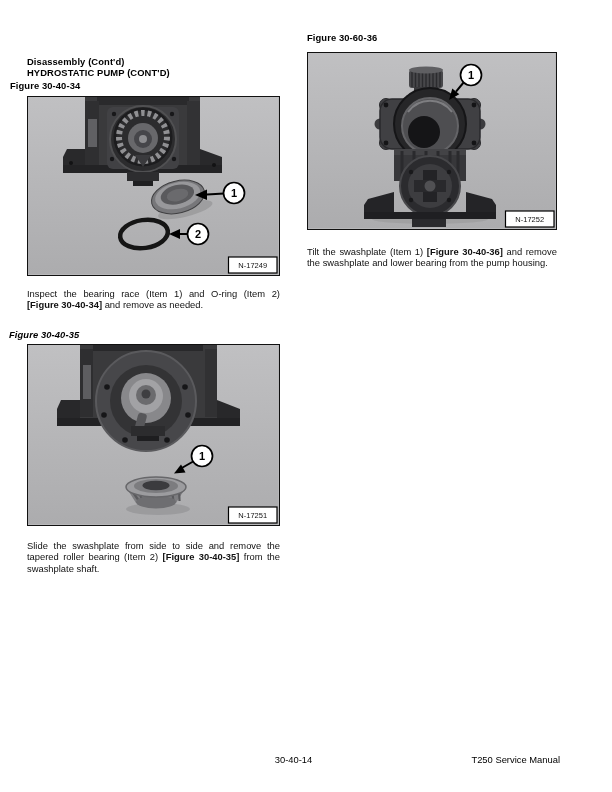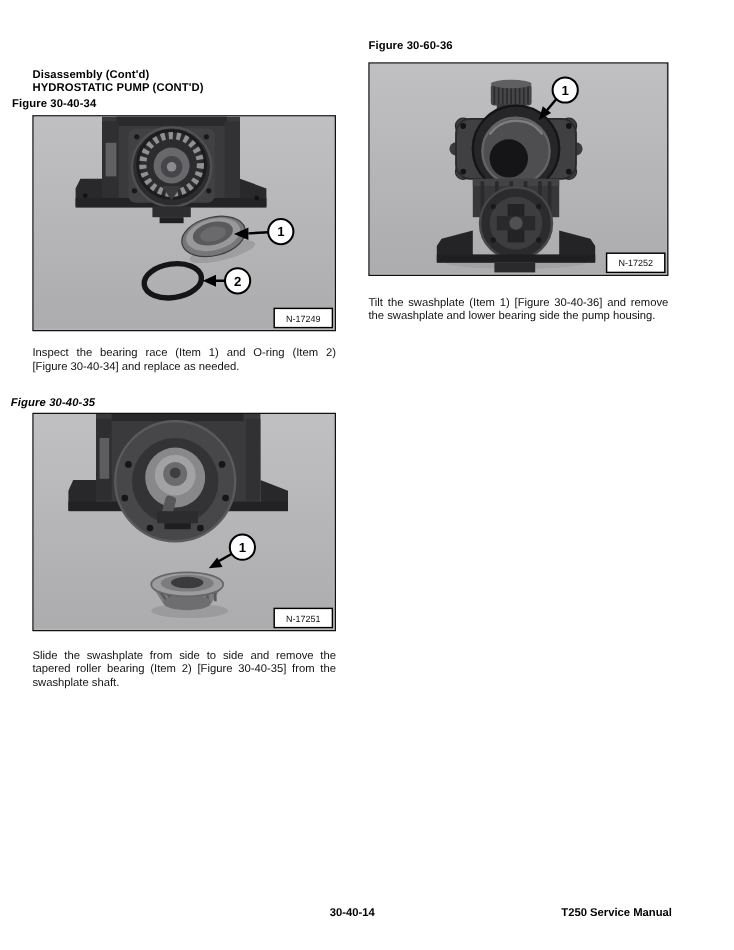--- a/index.html
+++ b/index.html
@@ -13,28 +13,28 @@
   }
   .abs { position: absolute; }
   .h-bold {
     font-size: 9.4px; font-weight: bold; line-height: 11px;
     white-space: nowrap; letter-spacing: 0.1px;
   }
   .body-text {
     font-size: 9.4px; line-height: 11.3px;
     text-align: justify; color: #111;
   }
-  .body-text .ref { font-weight: normal; white-space: nowrap; margin-top: 44px; }
+  .body-text .ref { font-weight: bold; white-space: nowrap; margin-top: 44px; }
   .photo-frame {
     border: 1.4px solid #111;
     background: #b8b8ba;
   }
   .photo-frame svg { display: block; }
   .footer-text {
-    font-size: 9.4px; font-weight: bold; white-space: nowrap;
+    font-size: 9.4px; font-weight: normal; white-space: nowrap;
   }
   #footer-band { left: 27px; top: 754px; width: 533px; height: 12px; }
   #footer-page-num { left: 0; right: 0; text-align: center; top: 0; }
   #footer-manual { right: 0; top: 0; }
 </style>
 </head>
 <body>
 
 <div class="abs h-bold" style="left:27px; top:32px;margin-top:35px;">HYDROSTATIC PUMP (CONT'D)</div>
 
@@ -106,21 +106,21 @@
   </g>
 
   <g>
     <rect x="200.5" y="160" width="48.5" height="16" fill="#fff" stroke="#000" stroke-width="1.2"></rect>
     <text x="224.75" y="171" text-anchor="middle" font-size="7.5" fill="#111">N-17249</text>
   </g>
 </svg>
 </div>
 
 <div class="abs body-text" style="left:27px; top:288px; width:253px;">
-  <span>Inspect the bearing race (Item 1) and O-ring (Item 2) </span><span class="ref">[Figure 30-40-34]</span><span> and replace as needed.</span>
+  <span>Inspect the bearing race (Item 1) and O-ring (Item 2) </span><span class="ref">[Figure 30-40-34]</span><span> and remove as needed.</span>
 </div>
 
 <div class="abs h-bold" style="left:9px; top:329px;font-style:italic;">Figure 30-40-35</div>
 
 <div class="abs photo-frame" style="left:27px; top:344px; width:253px; height:182px;">
 <svg width="250" height="179" viewBox="0 0 250 179">
   <rect x="0" y="0" width="250" height="179" fill="url(#bg1)"></rect>
 
   <g>
     <rect x="52" y="0" width="137" height="75" fill="#3a3a3c"></rect>
@@ -265,19 +265,19 @@
   </g>
 
   <g>
     <rect x="197.5" y="158" width="48.5" height="16" fill="#fff" stroke="#000" stroke-width="1.2"></rect>
     <text x="221.75" y="169" text-anchor="middle" font-size="7.5" fill="#111">N-17252</text>
   </g>
 </svg>
 </div>
 
 <div class="abs body-text" style="left:307px; top:246px; width:250px;">
-  <span>Tilt the swashplate (Item 1) </span><span class="ref">[Figure 30-40-36]</span><span> and remove the swashplate and lower bearing side the pump housing.</span>
+  <span>Tilt the swashplate (Item 1) </span><span class="ref">[Figure 30-40-36]</span><span> and remove the swashplate and lower bearing from the pump housing.</span>
 </div>
 
 <div class="abs" id="footer-band">
   <div class="abs footer-text" id="footer-page-num">30-40-14</div>
   <div class="abs footer-text" id="footer-manual">T250 Service Manual</div>
 </div>
 
 </body></html>

